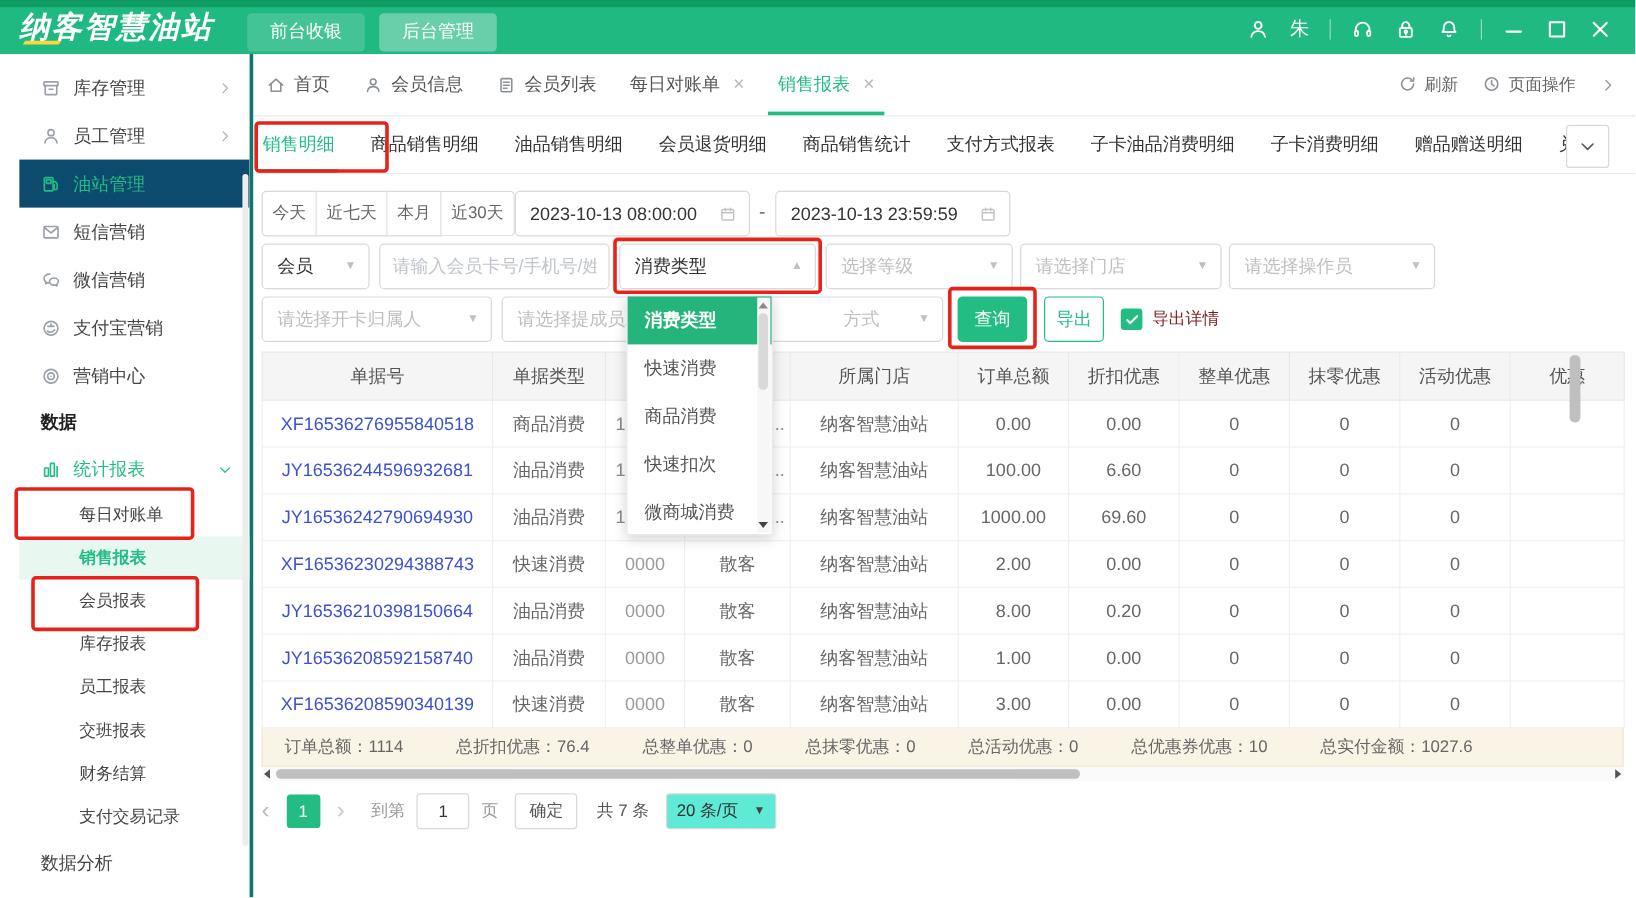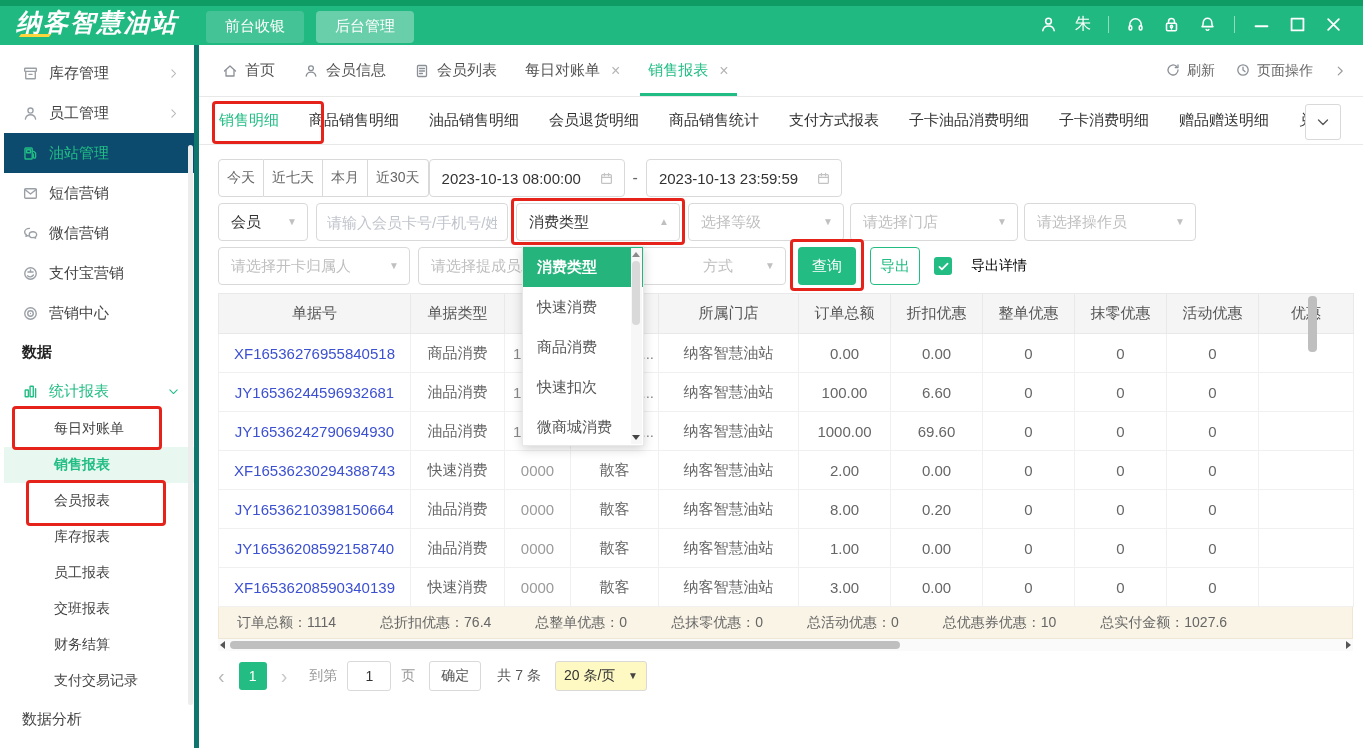--- a/index.html
+++ b/index.html
@@ -13,21 +13,21 @@
 .logo::after{content:"";position:absolute;left:4px;bottom:2px;width:30px;height:3px;background:#ffd43d;transform:skewX(-35deg)}
 .header-tabs{display:flex;gap:12px;margin-left:28px;margin-top:8px}
 .htab{height:32px;display:flex;align-items:center;padding:0 19px;font-size:15px;color:#fff;background:rgba(255,255,255,.16);border-radius:4px;white-space:nowrap}
 .htab.active{background:rgba(255,255,255,.32)}
 .titlebar-right{margin-left:auto;display:flex;align-items:center;gap:17px;margin-right:20px;margin-top:4px}
 .tb-ic{width:19px;height:19px;color:#fff;display:inline-flex}
 .tb-user{color:#fff;font-size:16px}
 .tb-sep{width:1px;height:17px;background:rgba(255,255,255,.5)}
 
 
-.sidebar{position:absolute;top:45px;left:4px;width:195px;bottom:0;background:#fff;border-right:5px solid #0f766e;overflow:hidden;z-index:5}
+.sidebar{position:absolute;top:45px;left:16px;width:195px;bottom:0;background:#fff;border-right:3px solid #0f766e;overflow:hidden;z-index:5}
 .sb-menu{padding-top:8px}
 .sb-item{height:40px;display:flex;align-items:center;padding:0 14px 0 18px;font-size:15px;color:#444;white-space:nowrap}
 .sb-item .icon{width:17px;height:17px;margin-right:10px;color:#9aa0a6;display:inline-flex;flex:none}
 .sb-item .arrow{width:13px;height:13px;margin-left:auto;color:#b3b3b3;display:inline-flex}
 .sb-item.active{background:#0c4a6e;color:#21bd84}
 .sb-item.active .icon{color:#21bd84}
 .sb-item.green{color:#21bd84}
 .sb-item.green .icon,.sb-item.green .arrow{color:#21bd84}
 .sb-section{height:38px;display:flex;align-items:center;padding-left:18px;font-size:15px;font-weight:bold;color:#222}
 .sb-sub{height:36px;display:flex;align-items:center;padding-left:50px;font-size:14px;color:#444}
@@ -77,21 +77,21 @@
 .arr.dark{color:#444;margin-left:auto}
 .w90{width:90px}.w156{width:156px}.w164{width:164px}.w168{width:168px}.w172{width:172px}.w192{width:192px}
 .g6{margin-left:6px !important}
 .pay .txt{padding-left:72px}
 .tinput{width:192px;height:38px;border:1px solid #d9d9d9;border-radius:4px;padding:0 10px;font-size:15px;color:#333;margin-left:8px;font-family:inherit;outline:none}
 .tinput::placeholder{color:#c0c4cc}
 .btn-primary{height:38px;width:58px;margin-left:12px;background:#23bd84;color:#fff;border:none;border-radius:4px;font-size:15px;font-family:inherit}
 .btn-outline{height:38px;width:50px;margin-left:14px;background:#fff;color:#23bd84;border:1px solid #23bd84;border-radius:4px;font-size:15px;font-family:inherit}
 .checkbox{width:18px;height:18px;background:#23bd84;border-radius:3px;margin-left:14px;display:inline-flex;align-items:center;justify-content:center;flex:none}
 .checkbox .ic{width:13px;height:13px;color:#fff}
-.cb-label{margin-left:19px;font-size:14px;color:#000000}
+.cb-label{margin-left:8px;font-size:14px;color:#7f1d1d}
 
 
 .table-wrap{position:relative;margin:8px 0 0 22px;width:1135px}
 table{width:1135px;border-collapse:collapse;table-layout:fixed;font-size:15px}
 th{height:40px;background:#f5f5f5;font-weight:normal;color:#555;border:1px solid #e9e9e9;white-space:nowrap;overflow:hidden}
 td{height:39px;text-align:center;color:#666;border:1px solid #f0f0f0;white-space:nowrap;overflow:hidden;background:#fff}
 td.order{color:#3c50d2}
 td.gray{color:#9a9a9a}
 td.frag-left{text-align:left;padding-left:8px;color:#888}
 td.frag-right{text-align:right;padding-right:4px;color:#888}
@@ -105,21 +105,21 @@
 .hs-right{position:absolute;right:2px;top:2px;width:0;height:0;border-top:4px solid transparent;border-bottom:4px solid transparent;border-left:5px solid #555}
 .pagination{margin:10px 0 0 22px;display:flex;align-items:center;font-size:14px;color:#666}
 .pg-prev{color:#b8b8b8;font-size:20px}
 .pg-cur{width:28px;height:28px;background:#23bd84;color:#fff;border-radius:3px;display:inline-flex;align-items:center;justify-content:center;margin:0 14px}
 .pg-next{color:#c9c9c9;font-size:20px}
 .pg-goto{margin-left:22px;color:#999}
 .pg-input{width:44px;height:30px;border:1px solid #d9d9d9;border-radius:3px;text-align:center;margin:0 10px;font-size:14px;color:#333;font-family:inherit;outline:none}
 .pg-unit{color:#999}
 .pg-confirm{width:52px;height:30px;border:1px solid #d9d9d9;border-radius:3px;background:#fff;color:#555;margin-left:14px;font-size:14px;font-family:inherit}
 .pg-total{margin-left:16px;color:#555}
-.pg-size{margin-left:14px;width:92px;height:30px;border:1px solid #d9d9d9;border-radius:3px;display:flex;align-items:center;padding:0 8px;color:#333;background:#fef9c3}
+.pg-size{margin-left:14px;width:92px;height:30px;border:1px solid #d9d9d9;border-radius:3px;display:flex;align-items:center;padding:0 8px;color:#333;background:#5eead4}
 
 
 .dropdown-panel{position:absolute;left:522px;top:246px;width:122px;height:200px;background:#fff;border:1px solid #e8e8e8;box-shadow:0 3px 10px rgba(0,0,0,.18);z-index:40}
 .dd-item{height:40px;display:flex;align-items:center;padding-left:14px;font-size:15px;color:#555;white-space:nowrap}
 .dd-item.selected{background:#26b47d;color:#fff;font-weight:bold}
 .dd-scroll{position:absolute;right:1px;top:1px;bottom:1px;width:11px;background:#f7f7f7}
 .dd-up{position:absolute;top:4px;left:1px;width:0;height:0;border-left:4px solid transparent;border-right:4px solid transparent;border-bottom:5px solid #8a8a8a}
 .dd-down{position:absolute;bottom:4px;left:1px;width:0;height:0;border-left:4px solid transparent;border-right:4px solid transparent;border-top:5px solid #444}
 .dd-thumb{position:absolute;top:13px;left:1px;width:8px;height:64px;background:#d9d9d9;border-radius:4px}
 

